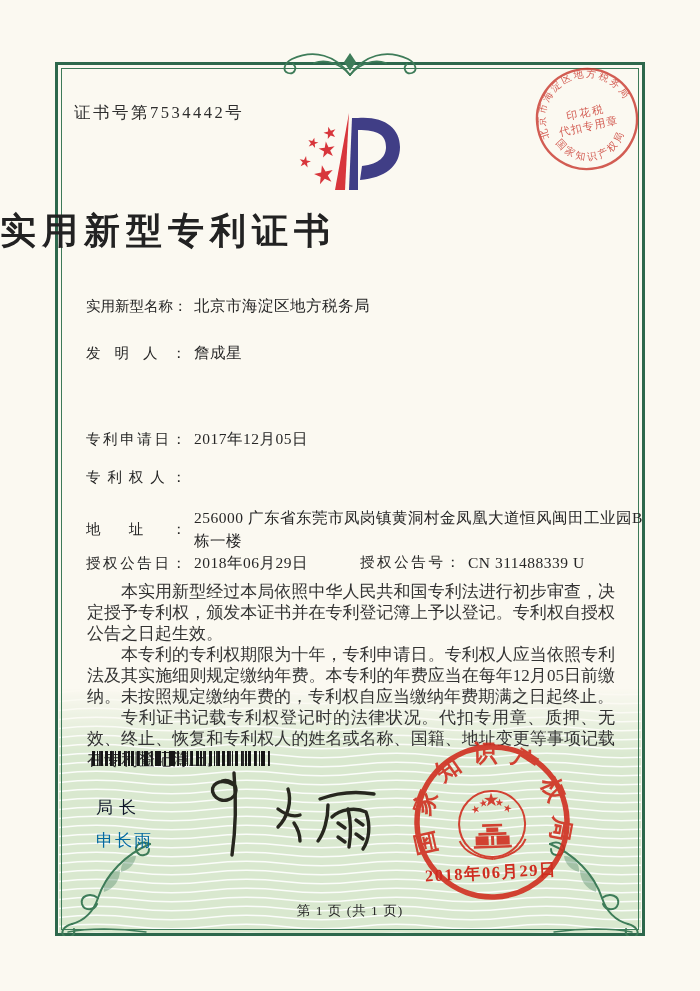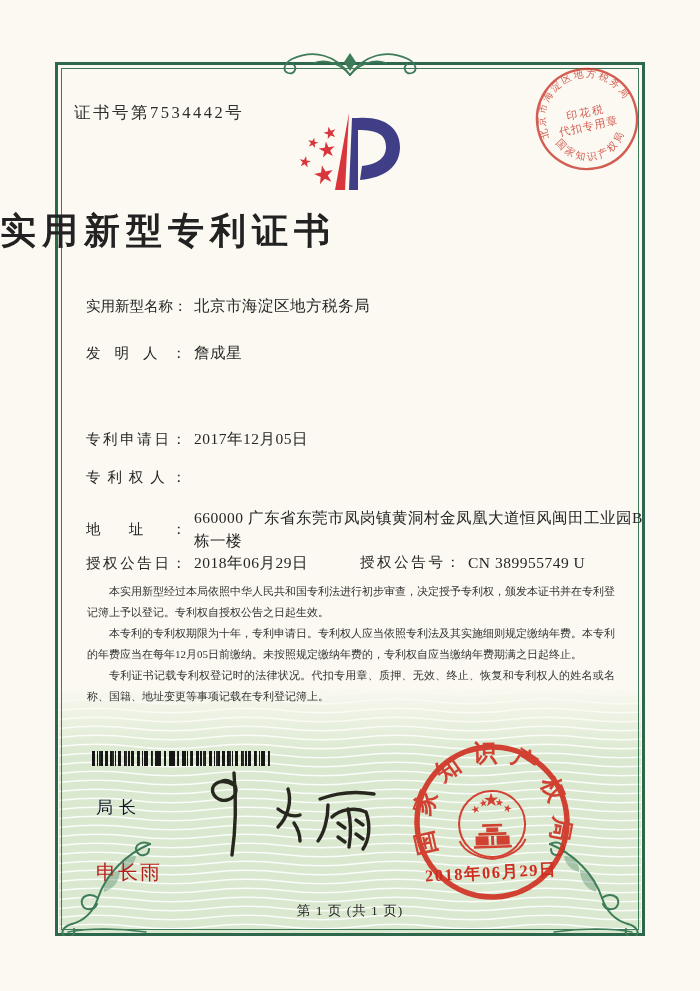--- a/index.html
+++ b/index.html
@@ -22,32 +22,32 @@
            font-size:36px; font-weight:600; letter-spacing:6px; color:#222; }
 
   .frow { left:86px; font-size:15.5px; display:flex; align-items:center; white-space:nowrap; }
   .flabel { display:inline-block; width:100px; font-size:14.5px;
             text-align:justify; text-align-last:justify; flex:none; }
   .fvalue { margin-left:8px; letter-spacing:0.5px; }
   .fvalue.wrap { white-space:normal; max-width:452px; line-height:23px; }
   .frow.r1{top:296px}.frow.r2{top:343px}.frow.r3{top:386px}.frow.r4{top:429px}
   .frow.r5{top:468px}.frow.r6{top:506px}.frow.r7{top:553px}.frow.r8{top:553px;left:360px}
 
-  .body-text { left:87px; top:581px; width:528px; font-size:11px; line-height:21px;
+  .body-text { left:87px; top:581px; width:528px; font-size:17px; line-height:21px;
                text-align:justify; color:#333; }
   .body-text p { margin:0; text-indent:2em; }
 
   .barcode { left:92px; top:751px; width:178px; height:15px;
     background-image:
       repeating-linear-gradient(90deg,#161616 0 2px,transparent 2px 5px,#161616 5px 6px,transparent 6px 9px),
       repeating-linear-gradient(90deg,#161616 0 3px,transparent 3px 7px,#2a2a2a 7px 9px,transparent 9px 13px);
   }
 
   .signer-title { left:96px; top:796px; font-size:17px; letter-spacing:6px; color:#0f172a; }
-  .signer-name  { left:96px; top:859px; font-size:20px; letter-spacing:2px; color:#b91c1c; }
+  .signer-name  { left:96px; top:829px; font-size:17px; letter-spacing:2px; color:#0369a1; }
 
   .seal-date { left:402px; top:862px; width:178px; text-align:center;
                color:#cf2d20; font-size:16.5px; font-weight:600; letter-spacing:1.5px;
                transform:rotate(-3deg); }
 
   .footer { left:0; top:902px; width:100%; text-align:center; font-size:13.5px;
             letter-spacing:1px; color:#2a2a2a; }
 
   svg { display:block; }
   .waves { left:59px; top:688px; }
@@ -171,29 +171,29 @@
   </div>
   <div class="abs frow r4">
     <span class="flabel">专利申请日：</span>
     <span class="fvalue">2017年12月05日</span>
   </div>
   <div class="abs frow r5">
     <span class="flabel">专利权人：</span>
   </div>
   <div class="abs frow r6">
     <span class="flabel">地址：</span>
-    <span class="fvalue wrap">660000 广东省东莞市凤岗镇黄洞村金凤凰大道恒风闽田工业园B栋一楼</span>
+    <span class="fvalue wrap">256000 广东省东莞市凤岗镇黄洞村金凤凰大道恒风闽田工业园B栋一楼</span>
   </div>
   <div class="abs frow r7">
     <span class="flabel">授权公告日：</span>
     <span class="fvalue">2018年06月29日</span>
   </div>
   <div class="abs frow r8">
     <span class="flabel">授权公告号：</span>
-    <span class="fvalue">CN 389955749 U</span>
+    <span class="fvalue">CN 311488339 U</span>
   </div>
 
   <div class="abs body-text">
     <p>本实用新型经过本局依照中华人民共和国专利法进行初步审查，决定授予专利权，颁发本证书并在专利登记簿上予以登记。专利权自授权公告之日起生效。</p>
     <p>本专利的专利权期限为十年，专利申请日。专利权人应当依照专利法及其实施细则规定缴纳年费。本专利的年费应当在每年12月05日前缴纳。未按照规定缴纳年费的，专利权自应当缴纳年费期满之日起终止。</p>
     <p>专利证书记载专利权登记时的法律状况。代扣专用章、质押、无效、终止、恢复和专利权人的姓名或名称、国籍、地址变更等事项记载在专利登记簿上。</p>
   </div>
 
   <div class="abs barcode"></div>
 

